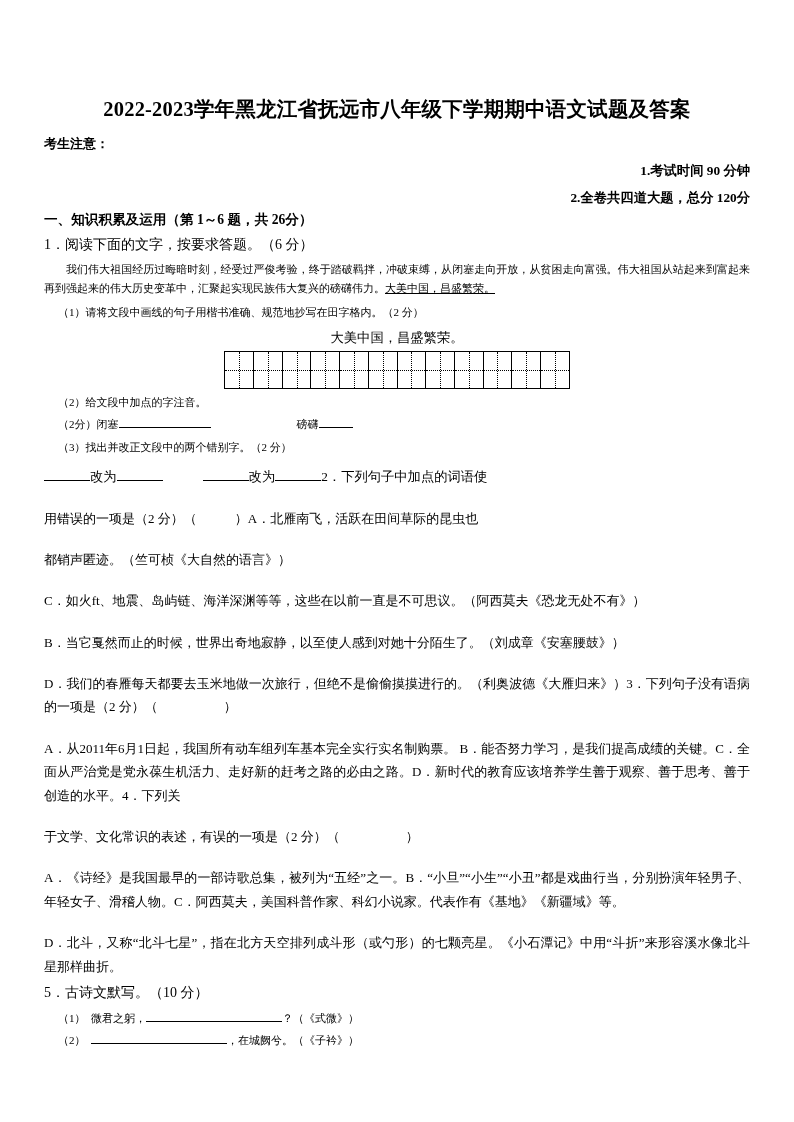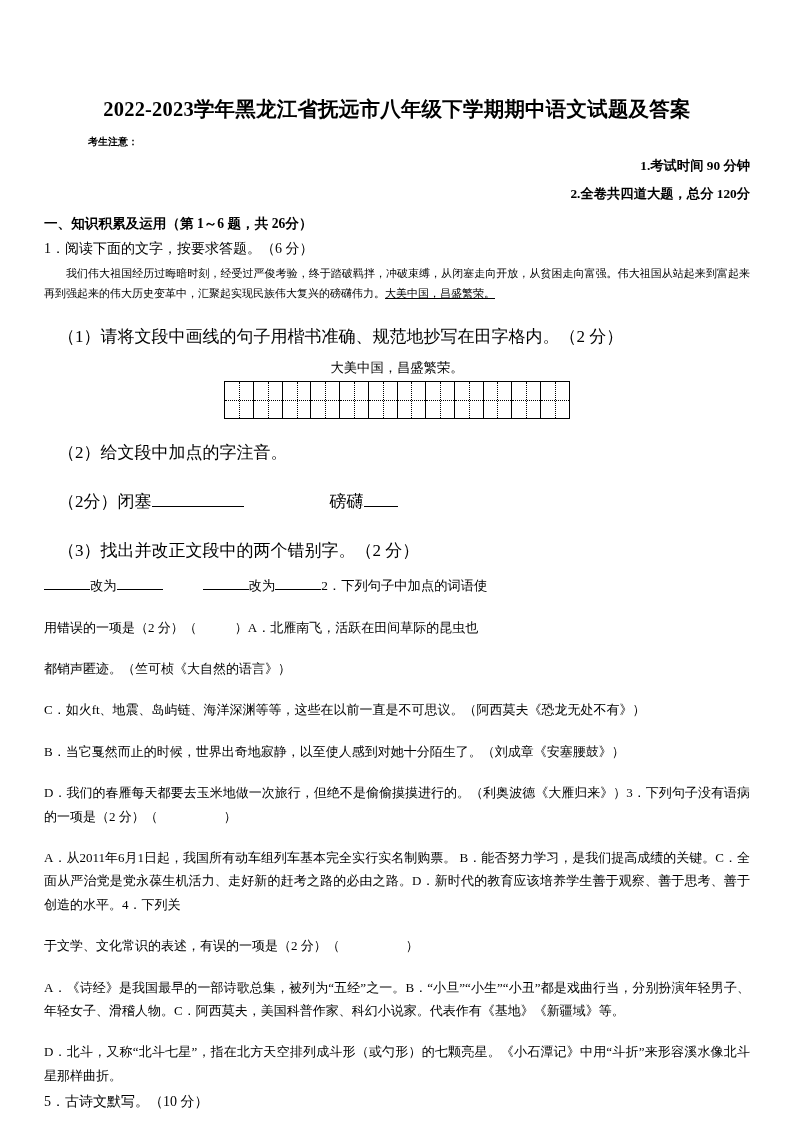--- a/index.html
+++ b/index.html
@@ -30,43 +30,41 @@
     text-align: center;
     font-size: 20.5px;
     font-weight: bold;
     letter-spacing: 0.2px;
     line-height: 1.35;
     white-space: nowrap;
   }
 
   
   .notice-head {
-    font-size: 10px;
+    font-size: 13px;
     font-weight: bold;
     margin-top: 10px;
     line-height: 1.55;
-    margin-left: 44px;
   }
   .notice-item {
     font-size: 13.3px;
     font-weight: bold;
     line-height: 1.55;
     margin-top: 7px;
     text-align: right;
   }
   .notice-num {
     display: inline-block;
     width: 22px;
   }
 
   
   .section-head {
     font-size: 13.6px;
     font-weight: bold;
-    margin-top: 9px;
     line-height: 1.55;
   }
 
   
   .q-line {
     font-size: 14px;
     line-height: 1.62;
     margin-top: 4px;
   }
   .para {
@@ -78,23 +76,23 @@
     text-indent: 2em;
   }
   .flow {
     font-size: 13.3px;
     line-height: 1.80;
     margin-top: 8px;
     text-align: justify;
     text-justify: inter-ideograph;
   }
   .sub-q {
-    font-size: 17px;
+    font-size: 11px;
     line-height: 1.70;
-    margin-top: 20px;
+    margin-top: 4px;
     padding-left: 14px;
   }
   .u-line { text-decoration: underline; }
 
   
   .copy-sentence {
     font-size: 13.3px;
     text-align: center;
     margin-top: 6px;
     line-height: 1.5;

